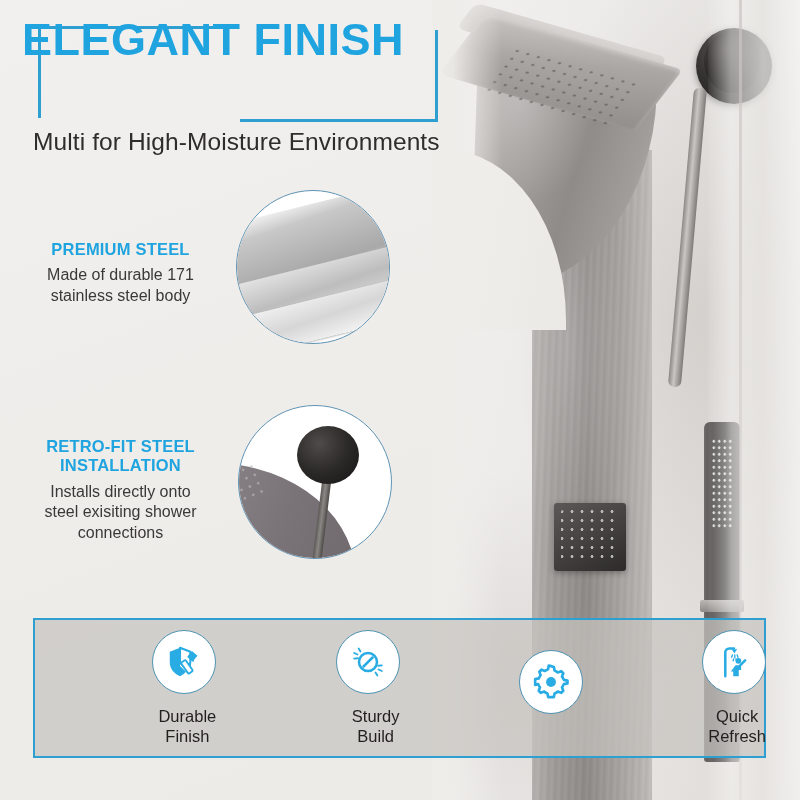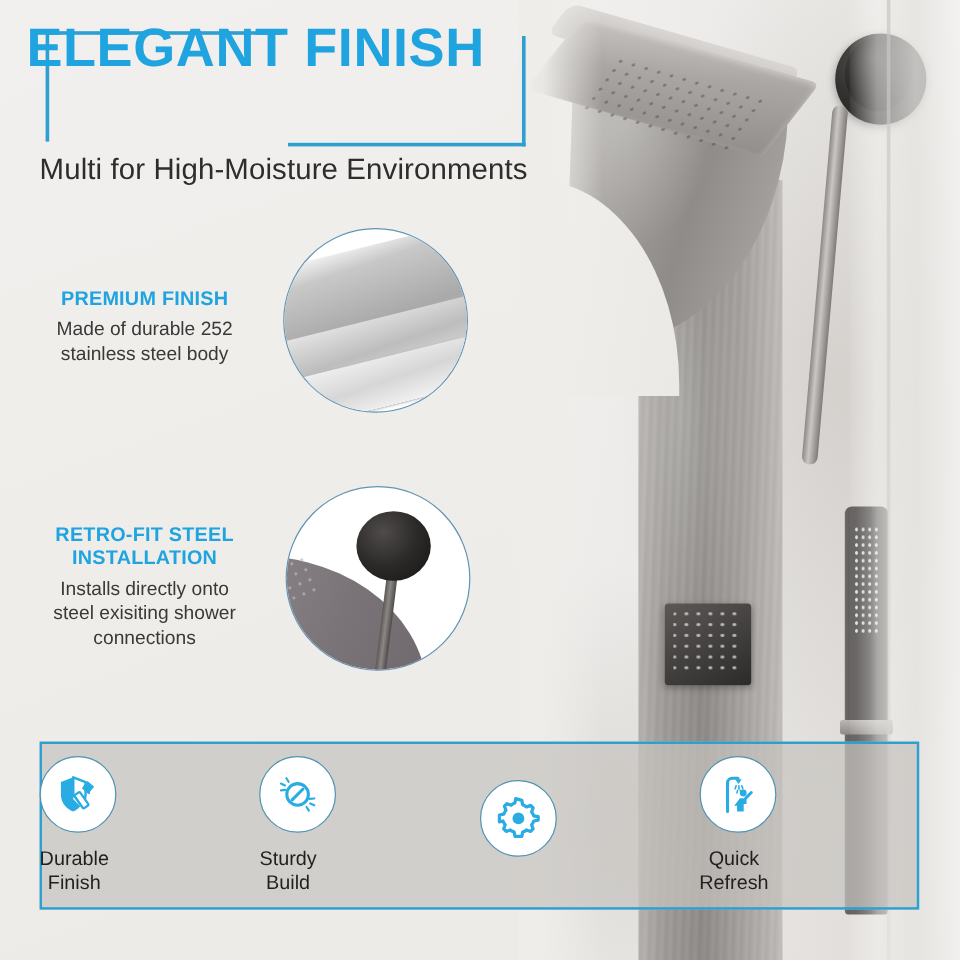--- a/index.html
+++ b/index.html
@@ -382,21 +382,21 @@
     width: 733px;
     height: 140px;
     display: flex;
     align-items: center;
     justify-content: space-around;
   }
   .bf-item {
     width: 25%;
     display: flex;
     flex-direction: column;
-    align-items: flex-start;
+    align-items: flex-end;
   }
   .bf-circle {
     width: 62px;
     height: 62px;
     border-radius: 50%;
     background: #ffffff;
     border: 1.4px solid #4f93b3;
     display: flex;
     align-items: center;
     justify-content: center;
@@ -445,22 +445,22 @@
   <div id="headline-block">
     <div class="brk-top"></div>
     <div class="brk-left"></div>
     <div class="brk-right"></div>
     <div class="brk-bottom"></div>
   </div>
   <div id="headline">ELEGANT FINISH</div>
   <div id="subheadline">Multi for High-Moisture Environments</div>
 
   <div class="feature-text" style="left:18px; top:240px; width:205px;">
-    <div class="feature-title">PREMIUM FINISH</div>
-    <div class="feature-desc">Made of durable 252
+    <div class="feature-title">PREMIUM STEEL</div>
+    <div class="feature-desc">Made of durable 171
 stainless steel body</div>
   </div>
 
   <div class="circle-img" style="left:236px; top:190px; width:152px; height:152px;">
     <div class="steel-sheet"></div>
     <div class="steel-sheet2"></div>
     <div class="steel-sheet3"></div>
   </div>
 
   <div class="feature-text" style="left:18px; top:437px; width:205px;">

